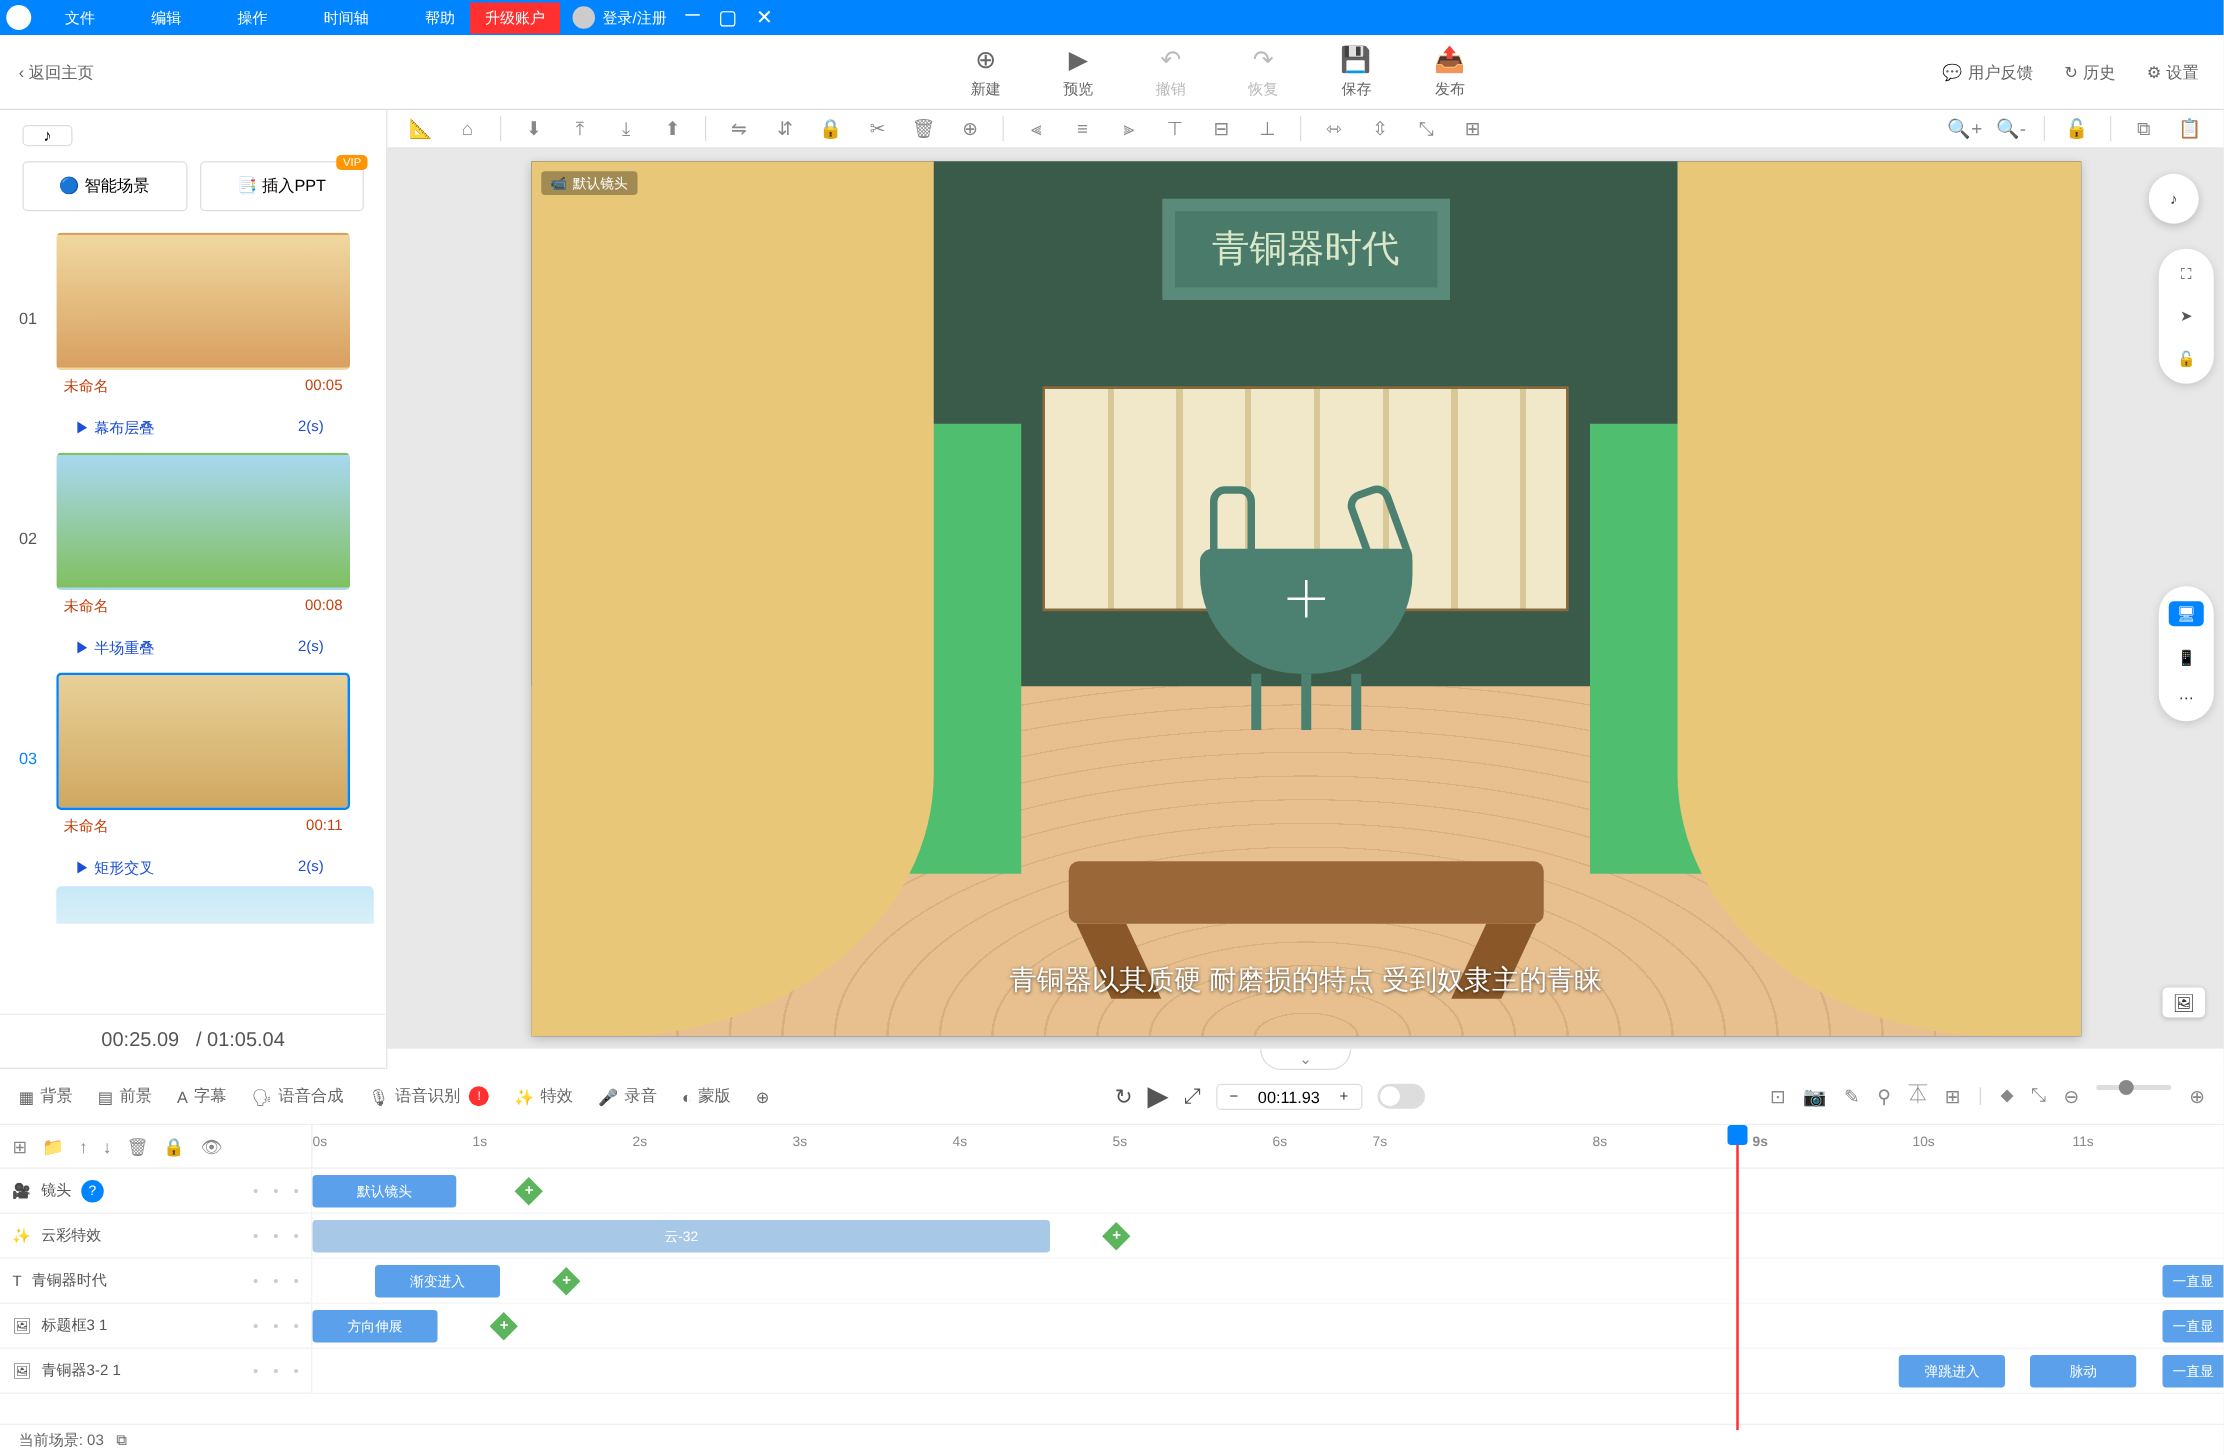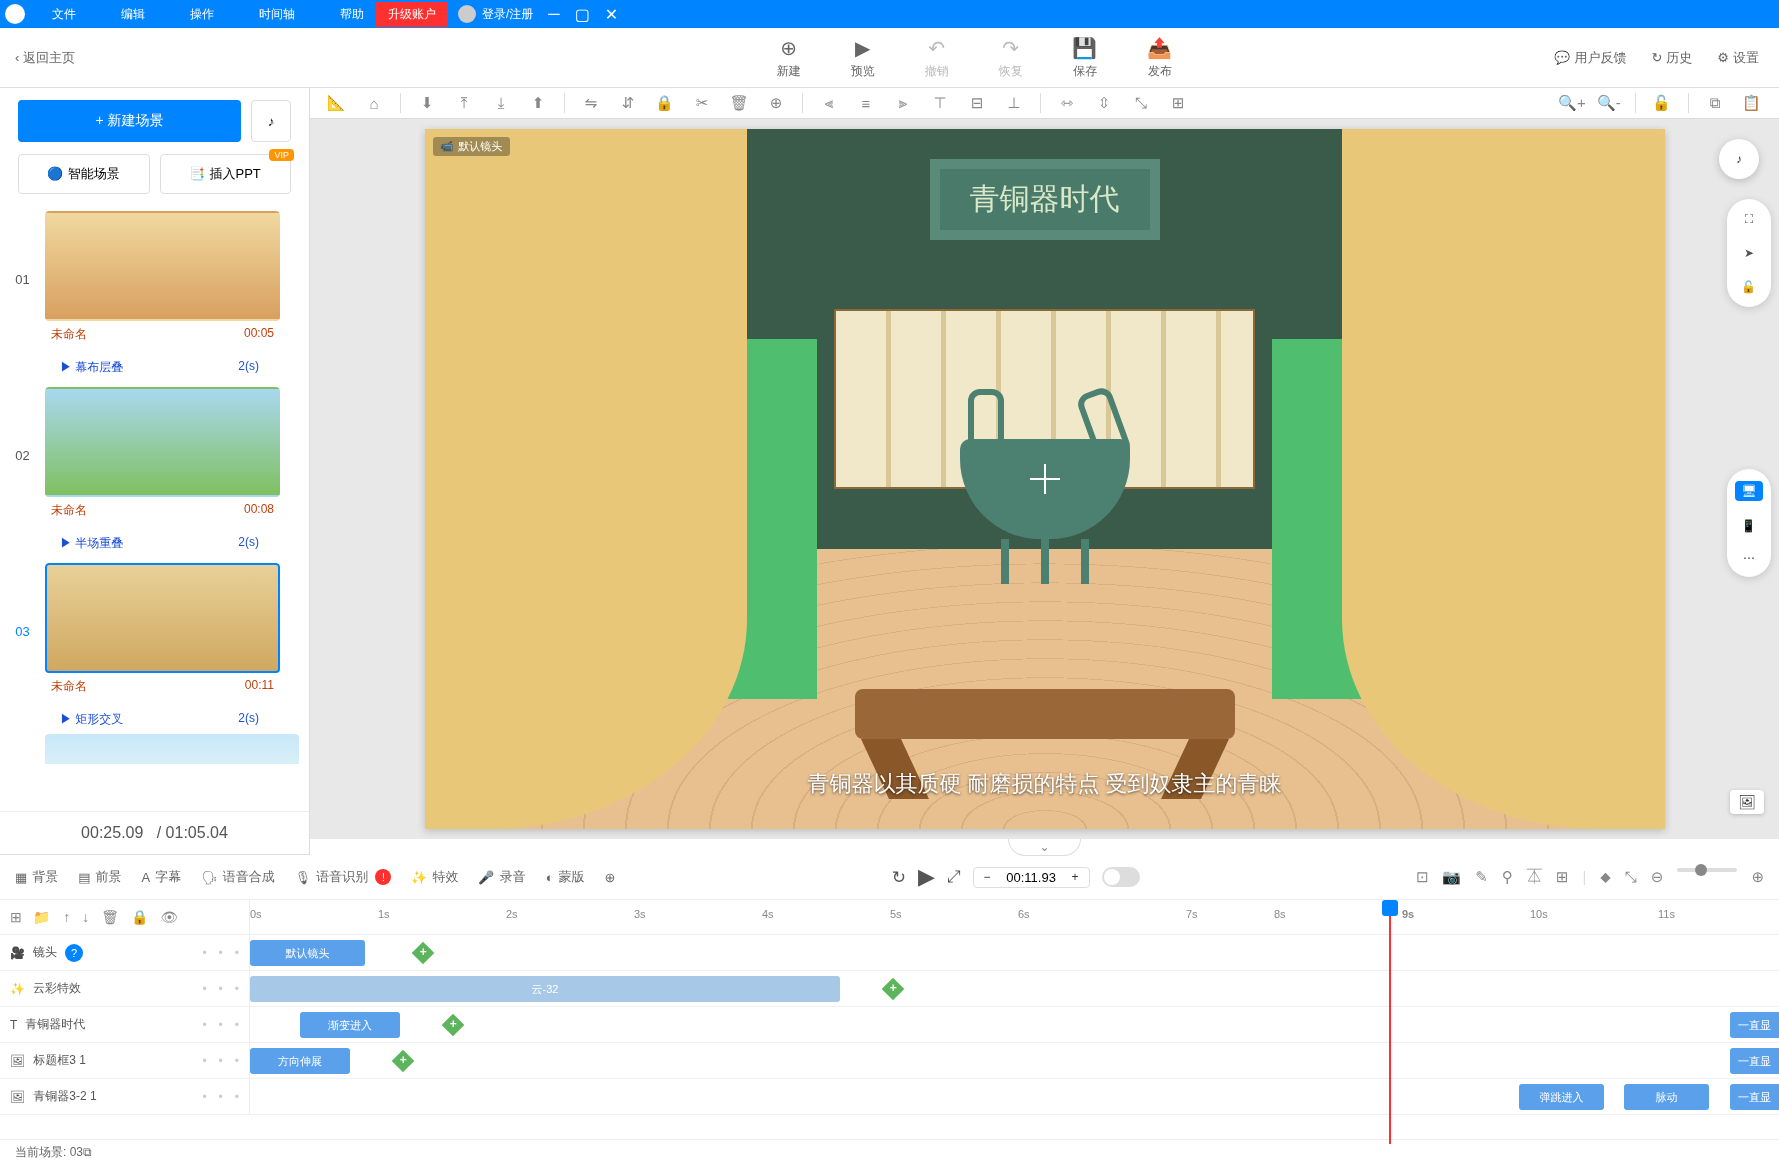--- a/index.html
+++ b/index.html
@@ -116,21 +116,21 @@
     .track { height: 36px; display: flex; border-bottom: 1px solid #f0f0f0; }
     .track .label { width: 250px; border-right: 1px solid #eee; display: flex; align-items: center; padding: 0 10px; gap: 8px; font-size: 12px; color: #555; }
     .track .label .dots { margin-left: auto; display: flex; gap: 12px; color: #ccc; }
     .track .clips { flex: 1; position: relative; background: #fff; }
     .clip { position: absolute; top: 5px; height: 26px; background: #5ba0eb; color: #fff; font-size: 11px; display: flex; align-items: center; justify-content: center; border-radius: 3px; padding: 0 10px; }
     .clip.pale { background: #a8c8e8; }
     .plus-diamond { position: absolute; top: 10px; width: 16px; height: 16px; background: #5cb55c; transform: rotate(45deg); cursor: pointer; }
     .plus-diamond::after { content:"+"; position:absolute; transform:rotate(-45deg); color:#fff; left:4px; top:0; font-weight:bold; }
     .right-tag { position: absolute; right: 0; top: 5px; height: 26px; background: #5ba0eb; color: #fff; font-size: 11px; padding: 0 8px; display:flex; align-items:center; border-radius: 3px 0 0 3px; }
     
-    .status-bar { height: 25px; border-top: 1px solid #eee; display: flex; align-items: center; padding: 0 15px; font-size: 12px; color: #666; }
+    .status-bar { height: 25px; border-top: 1px solid #eee; display: flex; align-items: center; padding: 0 15px; font-size: 12px; color: #666; gap: 10px; }
     .q-icon { width:18px; height:18px; border-radius:50%; background:#0084ff; color:#fff; display:flex; align-items:center; justify-content:center; font-size:11px; }
   </style>
 </head>
 <body>
 
 <div class="titlebar">
   <div class="logo"></div>
   <div class="menu">
     <span>文件</span>
     <span>编辑</span>
@@ -181,21 +181,20 @@
   <div class="righttools">
     <span>💬 <span>用户反馈</span></span>
     <span>↻ <span>历史</span></span>
     <span>⚙ <span>设置</span></span>
   </div>
 </div>
 
 <div class="main">
   <div class="sidebar">
     <div class="sidebar-top">
-      <button class="new-scene-btn">+  新建场景</button>
       <button class="music-btn">♪</button>
     </div>
     <div class="sidebar-btns2">
       <button>🔵 <span>智能场景</span></button>
       <button>📑 <span>插入PPT</span><span class="vip-badge">VIP</span></button>
     </div>
     <div class="scene-list">
       <div class="scene-item">
         <span class="scene-num">01</span>
         <div class="scene-thumb">
@@ -376,21 +375,21 @@
       <span class="th-ico">👁</span>
     </div>
     <div class="ruler" id="ruler">
         <span class="ruler-mark" style="left: 0px;">0s</span>
         <span class="ruler-mark" style="left: 128px;">1s</span>
         <span class="ruler-mark" style="left: 256px;">2s</span>
         <span class="ruler-mark" style="left: 384px;">3s</span>
         <span class="ruler-mark" style="left: 512px;">4s</span>
         <span class="ruler-mark" style="left: 640px;">5s</span>
         <span class="ruler-mark" style="left: 768px;">6s</span>
-        <span class="ruler-mark" style="left: 936px;">7s</span>
+        <span class="ruler-mark" style="left: 848px;">7s</span>
         <span class="ruler-mark" style="left: 1024px;">8s</span>
         <span class="ruler-mark" style="left: 1152px; font-weight: bold;">9s</span>
         <span class="ruler-mark" style="left: 1280px;">10s</span>
         <span class="ruler-mark" style="left: 1408px;">11s</span>
         <div class="playhead" style="left: 1139.2px;"></div>
       </div>
   </div>
 
   <div class="tracks" id="tracks-area">
       <div class="track">

